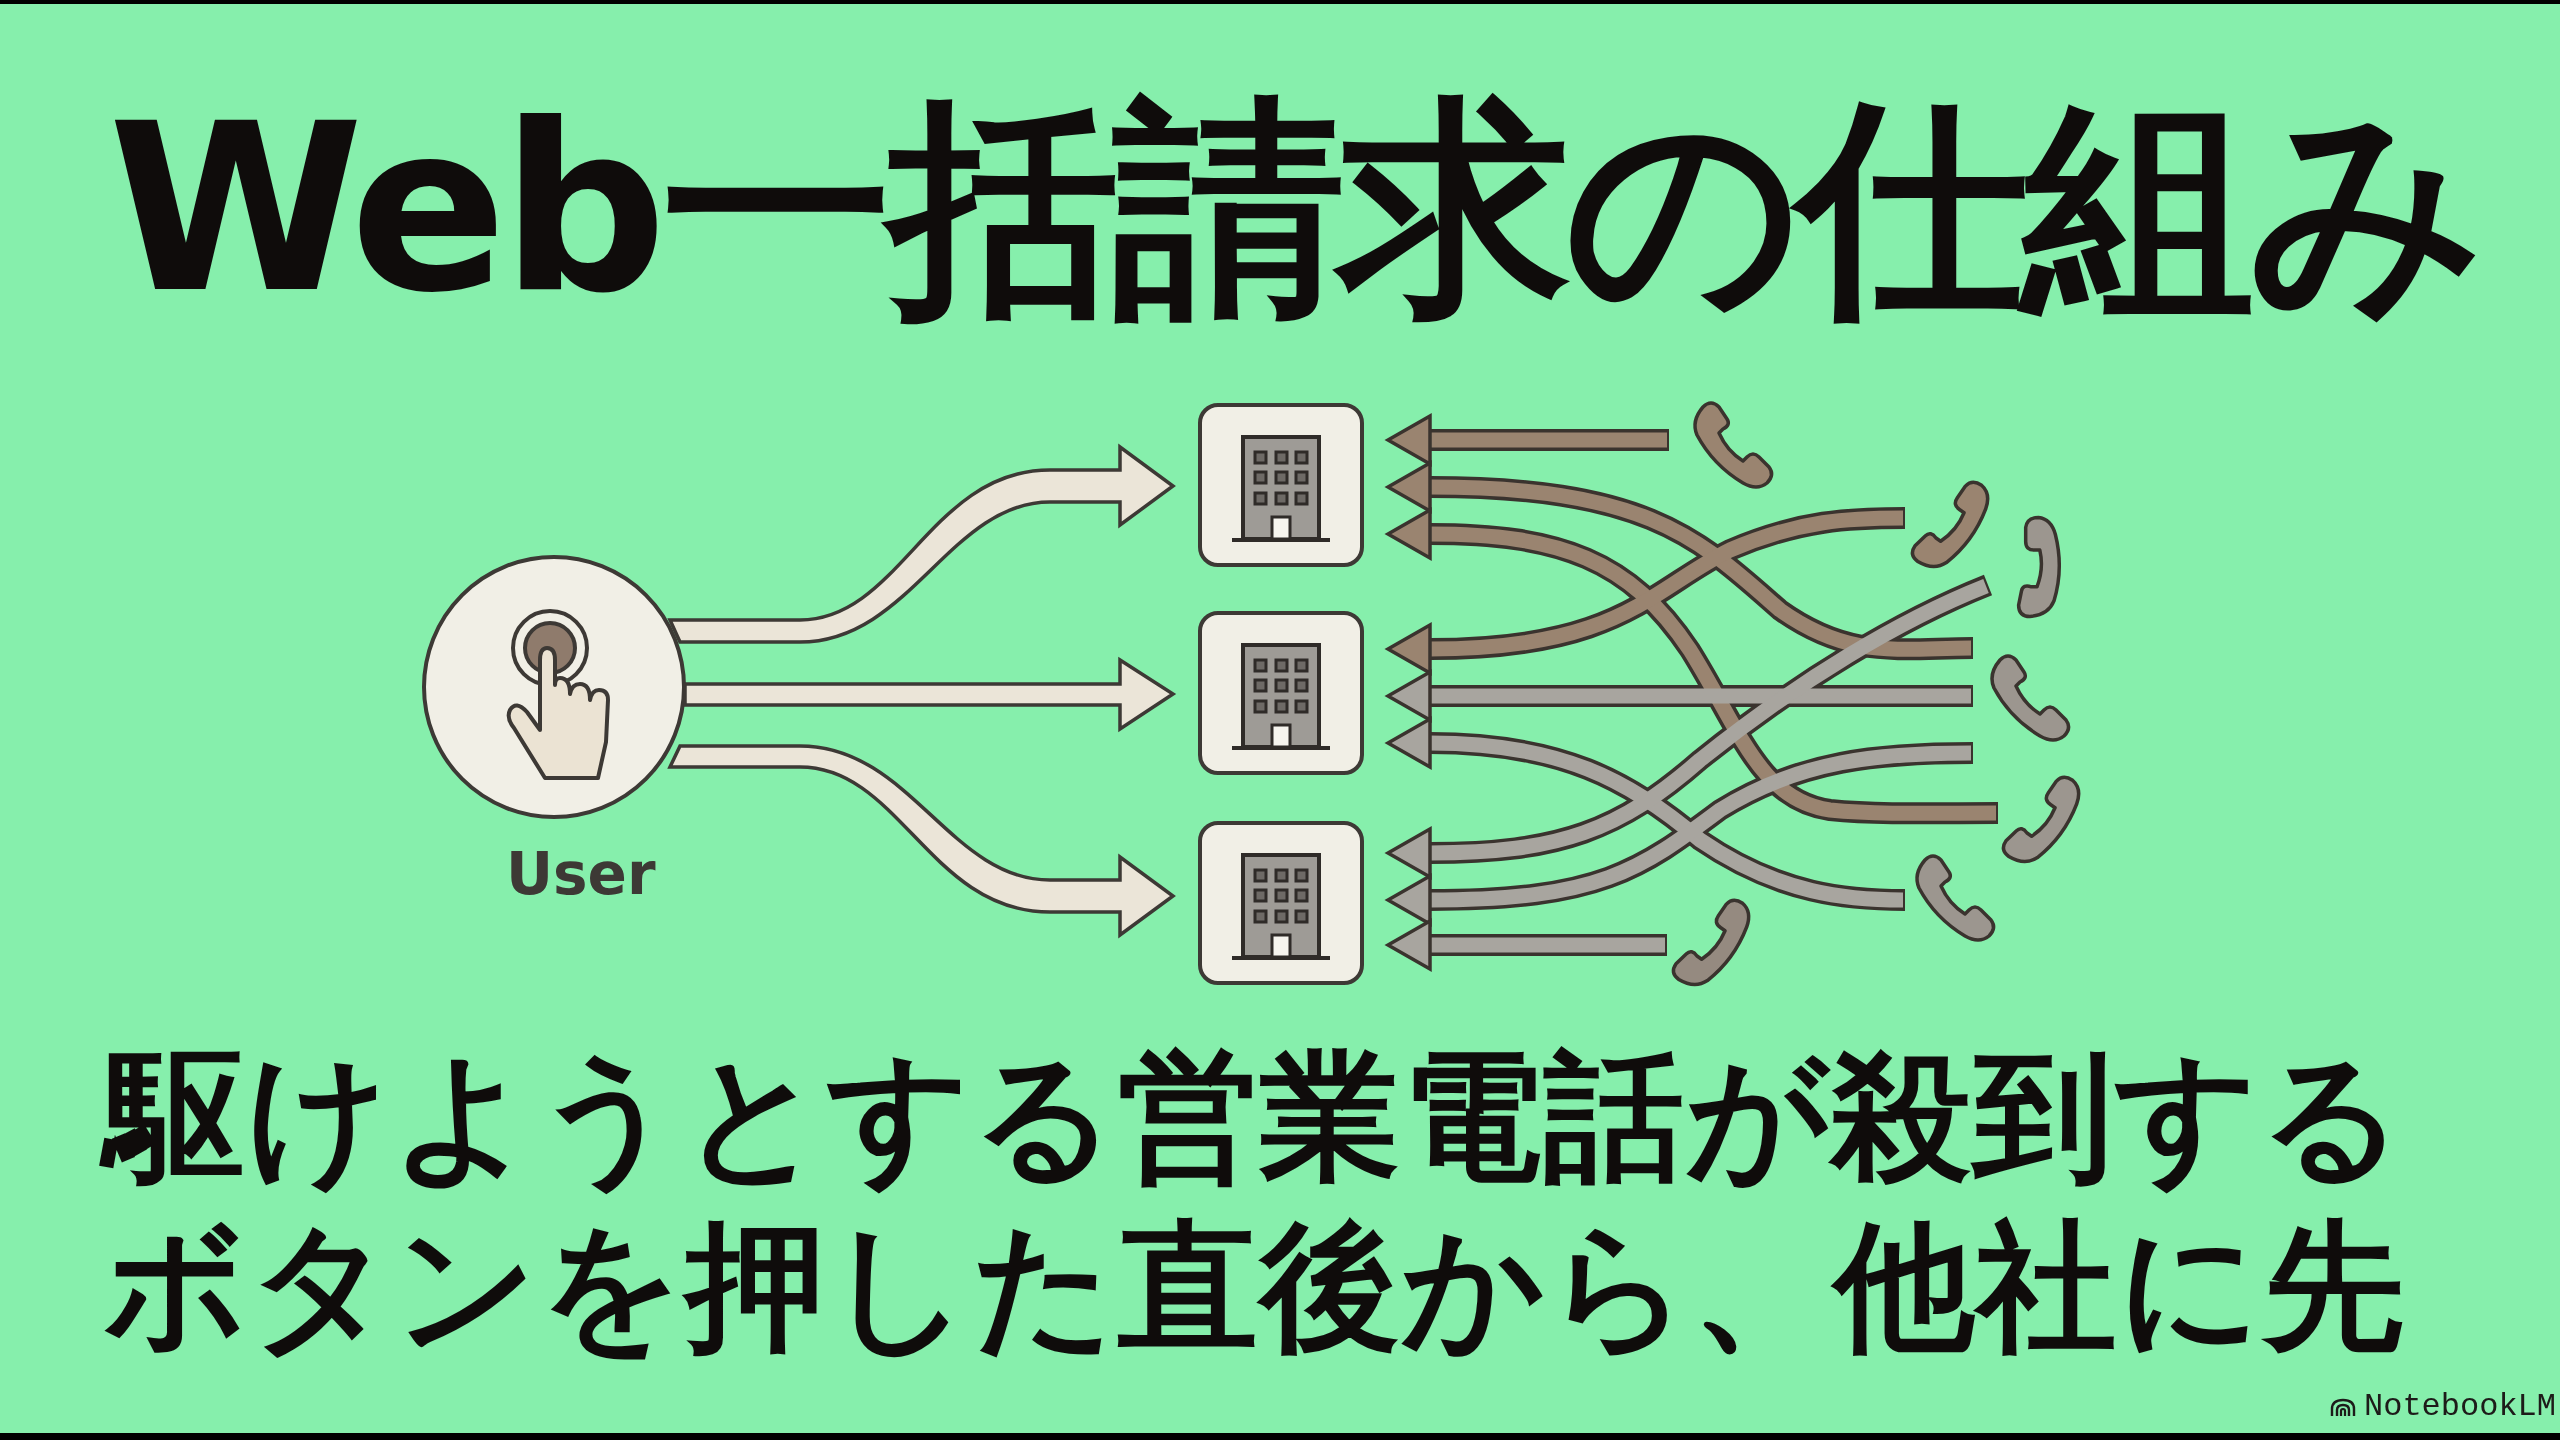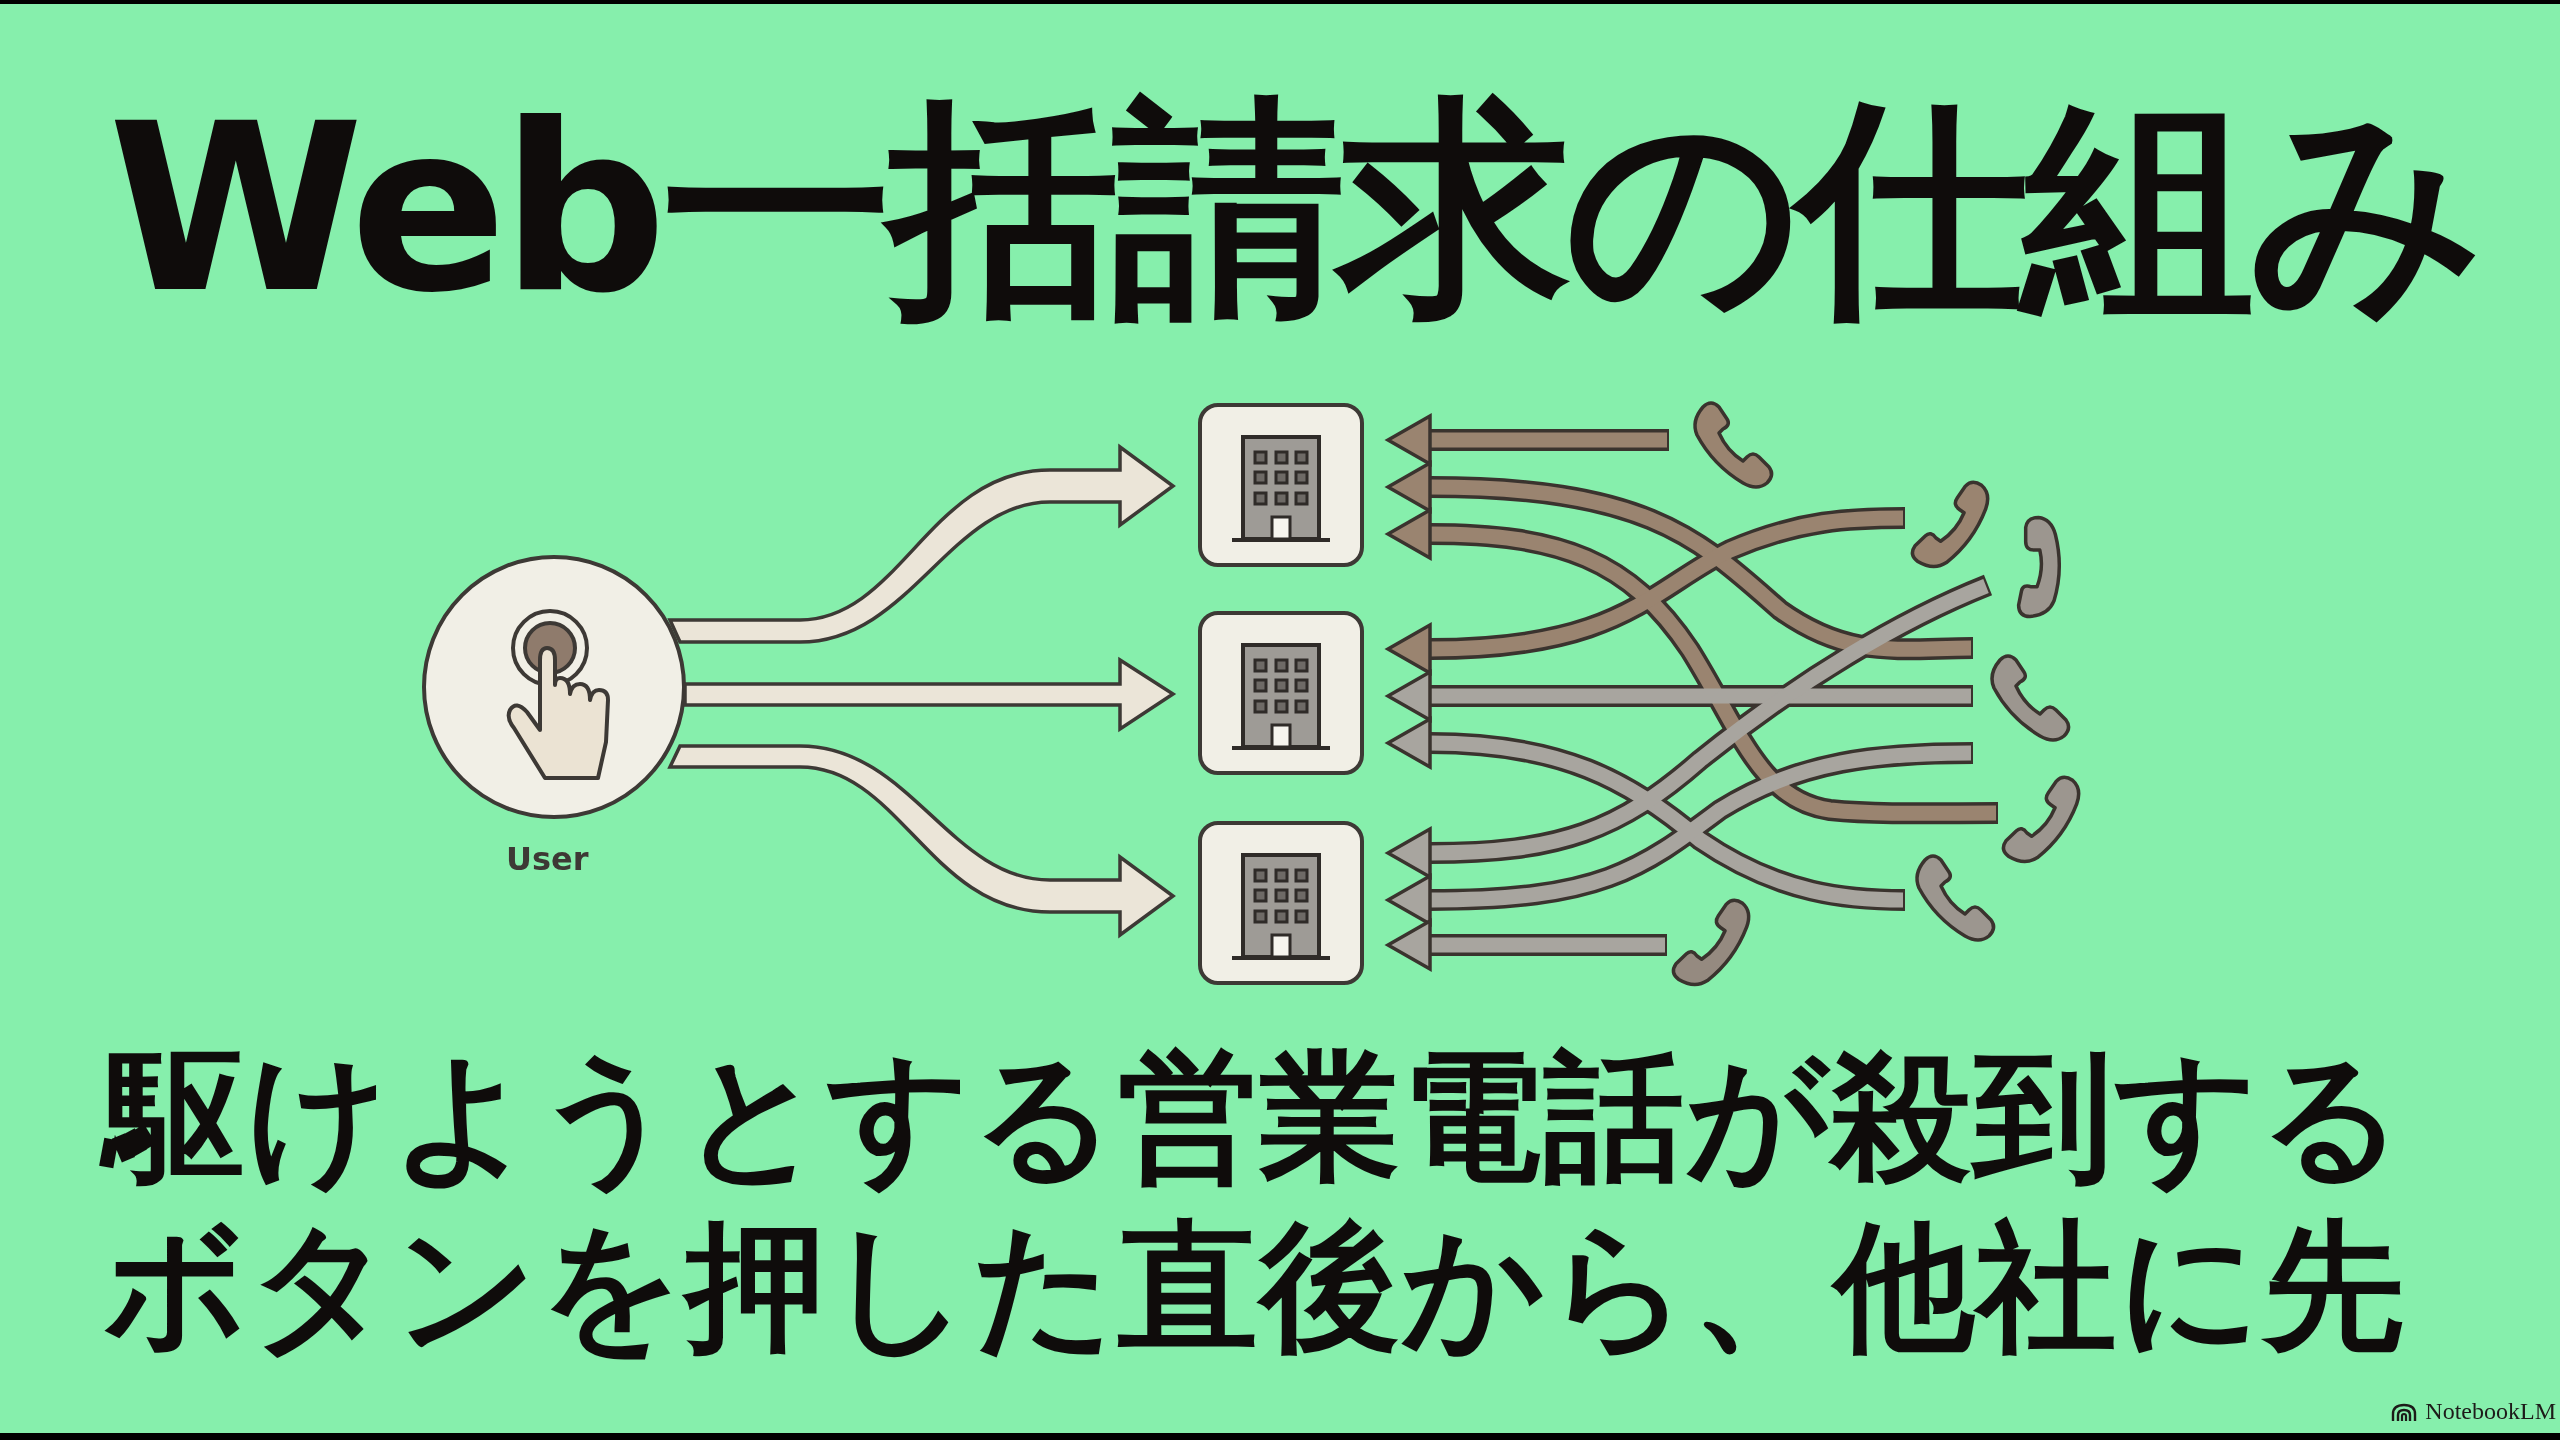--- a/index.html
+++ b/index.html
@@ -22,28 +22,28 @@
   }
   .subtitle {
     position: absolute; left: 104px; top: 1028px;
     font-size: 140px; font-weight: bold; color: #0f0c0b;
     line-height: 170px; white-space: nowrap; letter-spacing: 2px;
   }
   .subtitle div { display: block; }
   .diagram { position: absolute; left: 0; top: -4px; width: 2560px; height: 1440px; }
   .user-label {
     position: absolute; left: 506px; top: 836px;
-    font-size: 32px; font-weight: bold; color: #3d3935;
+    font-size: 58px; font-weight: bold; color: #3d3935;
     font-family: "DejaVu Sans", sans-serif;
   }
   .watermark {
     position: absolute; right: 22px; bottom: 8px;
     display: flex; align-items: center; gap: 8px;
-    font-size: 24px; color: #1d1b19;
-    font-family: Liberation Serif, serif;
+    font-size: 32px; color: #1d1b19;
+    font-family: Liberation Mono, monospace;
   }
   .watermark svg { width: 26px; height: 20px; }
 </style>
 </head>
 <body>
 
 <div class="slide">
   <div class="title">Web一括請求の仕組み</div>
 
   <svg class="diagram" viewBox="0 0 2560 1440" xmlns="http://www.w3.org/2000/svg">

